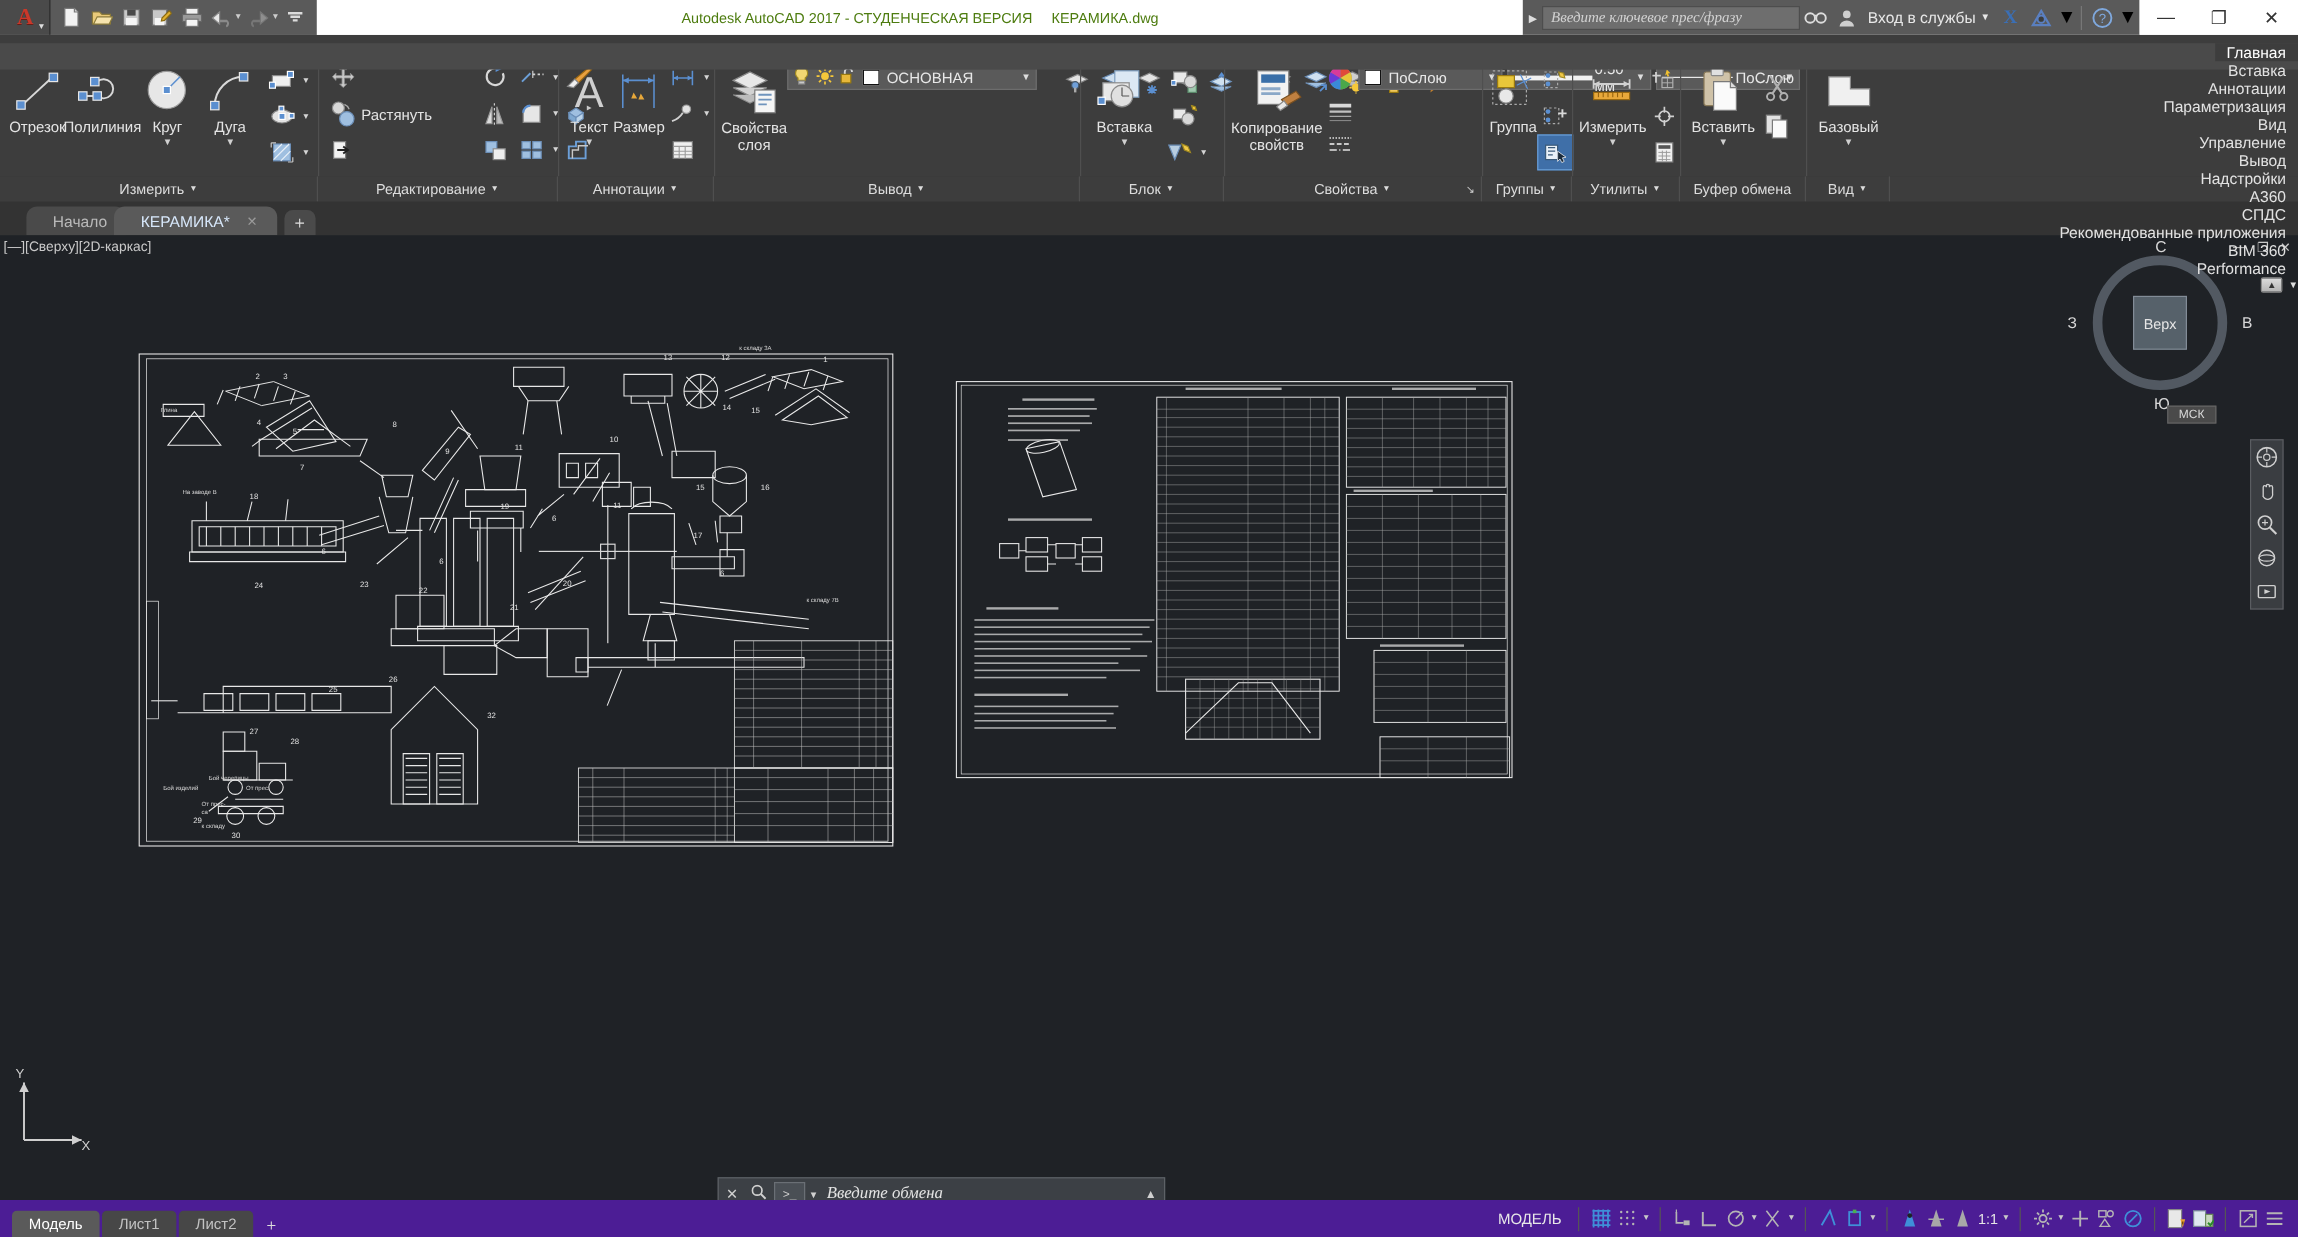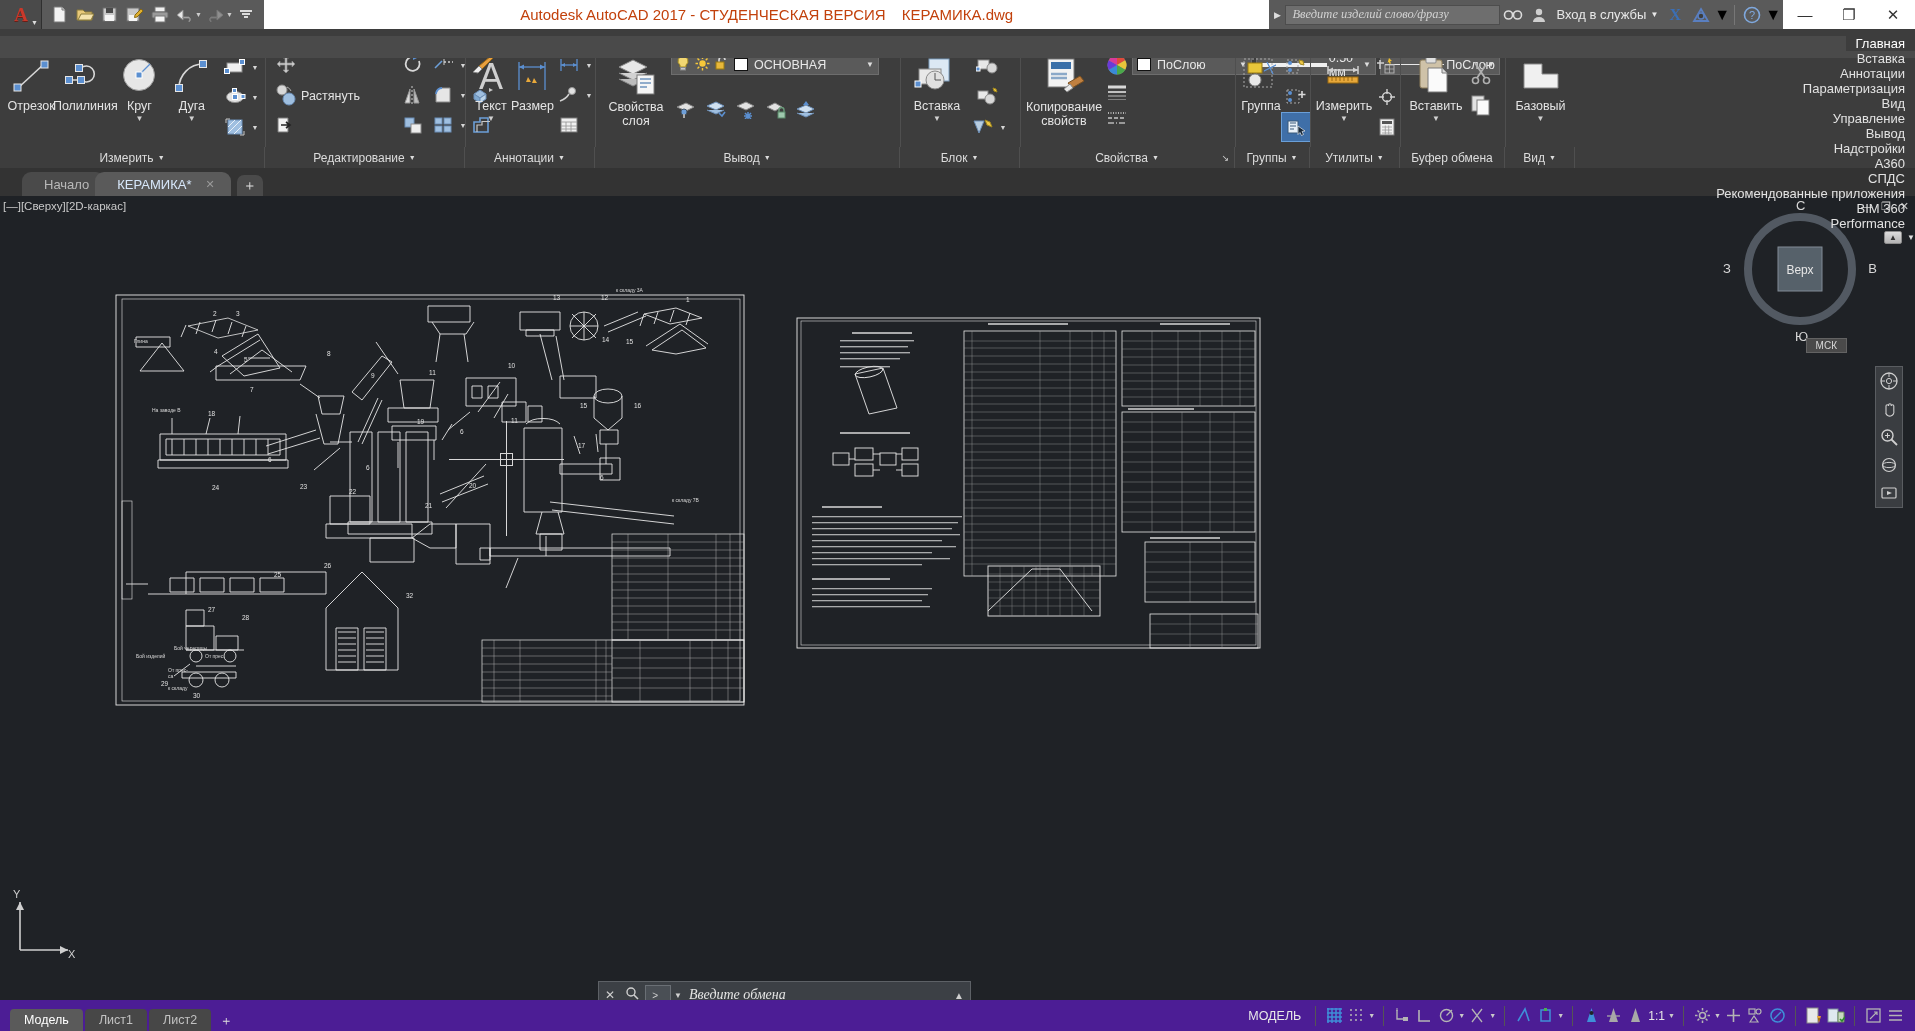--- a/index.html
+++ b/index.html
@@ -36,21 +36,21 @@
     display:flex; align-items:center; gap:2px; padding:0 6px; height:29px;
     background:#5a5a5a;
   }
   .qat .qicon {
     width:23px; height:23px; display:flex; align-items:center; justify-content:center;
     font-size:14px; color:#e8e8e8; position:relative;
   }
   .qat .mini { font-size:7px; color:#ccc; margin-left:-3px;}
   .tb-title {
     flex:1; display:flex; align-items:center; justify-content:center;
-    color:#c2410c; font-size:15px; background:#ffffff;
+    color:#4d7c0f; font-size:12px; background:#ffffff;
   }
   .tb-right {
     display:flex; align-items:center; background:#5a5a5a; height:29px; padding-right:2px;
   }
   .tb-right .arrowbox { width:16px; text-align:center; color:#ddd; font-size:9px; }
   .searchbox {
     width:215px; height:20px; background:#6e6e6e; border:1px solid #4d4d4d;
     display:flex; align-items:center; padding:0 6px;
     color:#d2d2d2; font-size:12.5px; font-style:italic;
     font-family:"Liberation Serif", serif;
@@ -274,21 +274,21 @@
 
     <div class="tb-title">
       <span>Autodesk AutoCAD 2017 - СТУДЕНЧЕСКАЯ ВЕРСИЯ</span>
       <span style="width:16px"></span>
       <span>КЕРАМИКА.dwg</span>
     </div>
 
     <div class="tb-right">
       <span class="arrowbox">▶</span>
       <div class="searchbox">
-        <span>Введите изделий слово/фразу</span>
+        <span>Введите ключевое прес/фразу</span>
       </div>
       <div class="ic">
         <svg width="20" height="14" viewBox="0 0 20 14">
             <circle cx="5.5" cy="7" r="4" fill="none" stroke="#dcdcdc" stroke-width="1.6"></circle>
             <circle cx="14.5" cy="7" r="4" fill="none" stroke="#dcdcdc" stroke-width="1.6"></circle>
             <path d="M9.5 5 h1" stroke="#dcdcdc" stroke-width="1.6"></path>
           </svg>
       </div>
       <div class="ic">
         <svg width="16" height="16" viewBox="0 0 16 16">
@@ -586,21 +586,21 @@
           <svg width="46" height="42" viewBox="0 0 46 42">
               <path d="M6 12 l14 -7 14 7 -14 7z" fill="#e8e8e8" stroke="#8a8a8a"></path>
               <path d="M6 18 l14 7 14 -7" fill="#d2d2d2" stroke="#8a8a8a"></path>
               <path d="M6 24 l14 7 14 -7" fill="#bcbcbc" stroke="#8a8a8a"></path>
               <rect x="24" y="20" width="17" height="19" fill="#f5f5f5" stroke="#7a7a7a"></rect>
               <path d="M27 24 h11 M27 28 h11 M27 32 h7" stroke="#6f94bd" stroke-width="1.6"></path>
             </svg>
         </span>
         <span class="lbl" style="line-height:14px">Свойства слоя</span>
       </div>
-      <div style="display:flex; flex-direction:column; gap:20px; padding-top:4px">
+      <div style="display:flex; flex-direction:row; gap:20px; padding-top:4px">
         <div class="combo" style="width:208px">
           <span style="margin-right:5px">
             <svg width="14" height="16" viewBox="0 0 14 16">
                 <path d="M7 1 a5 5 0 0 1 3 9 v2 H4 v-2 a5 5 0 0 1 3 -9z" fill="#f2d772" stroke="#a08820"></path>
                 <rect x="4.5" y="12.5" width="5" height="2.5" fill="#c8c8c8" stroke="#888"></rect>
               </svg>
           </span>
           <span style="margin-right:5px">
             <svg width="15" height="15" viewBox="0 0 15 15">
                 <circle cx="7.5" cy="7.5" r="3.2" fill="#f6c83a"></circle>

